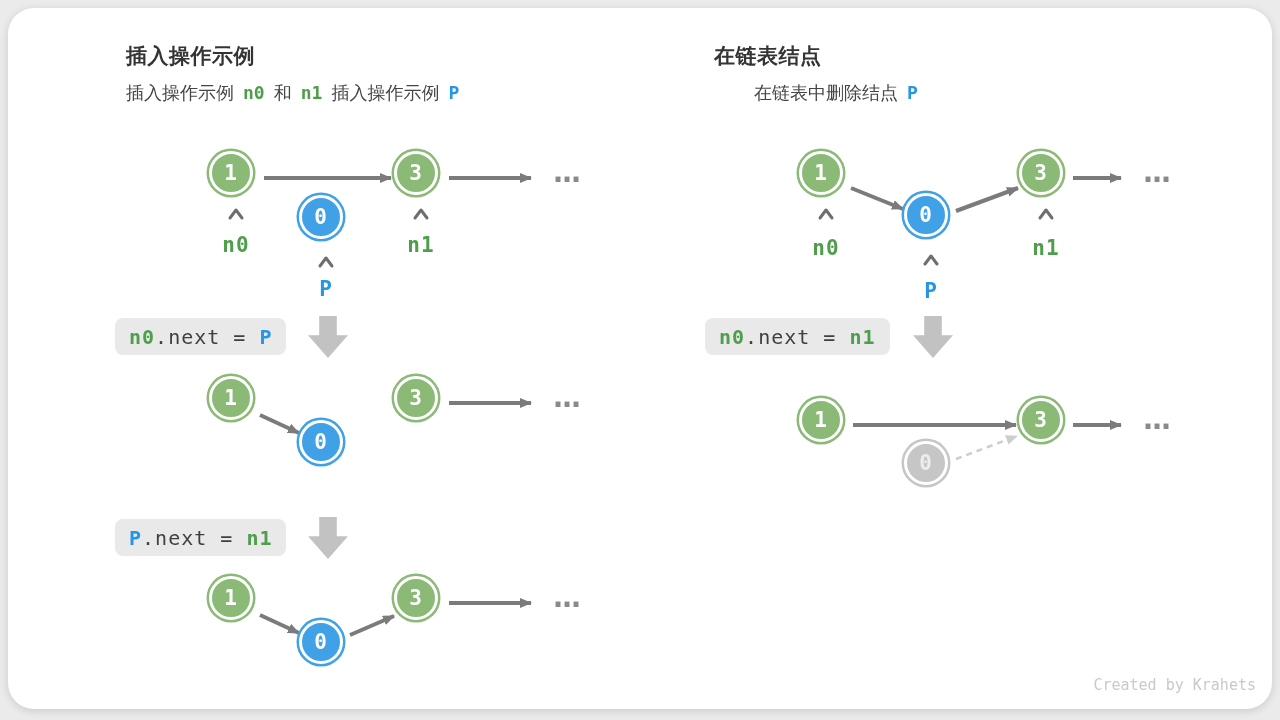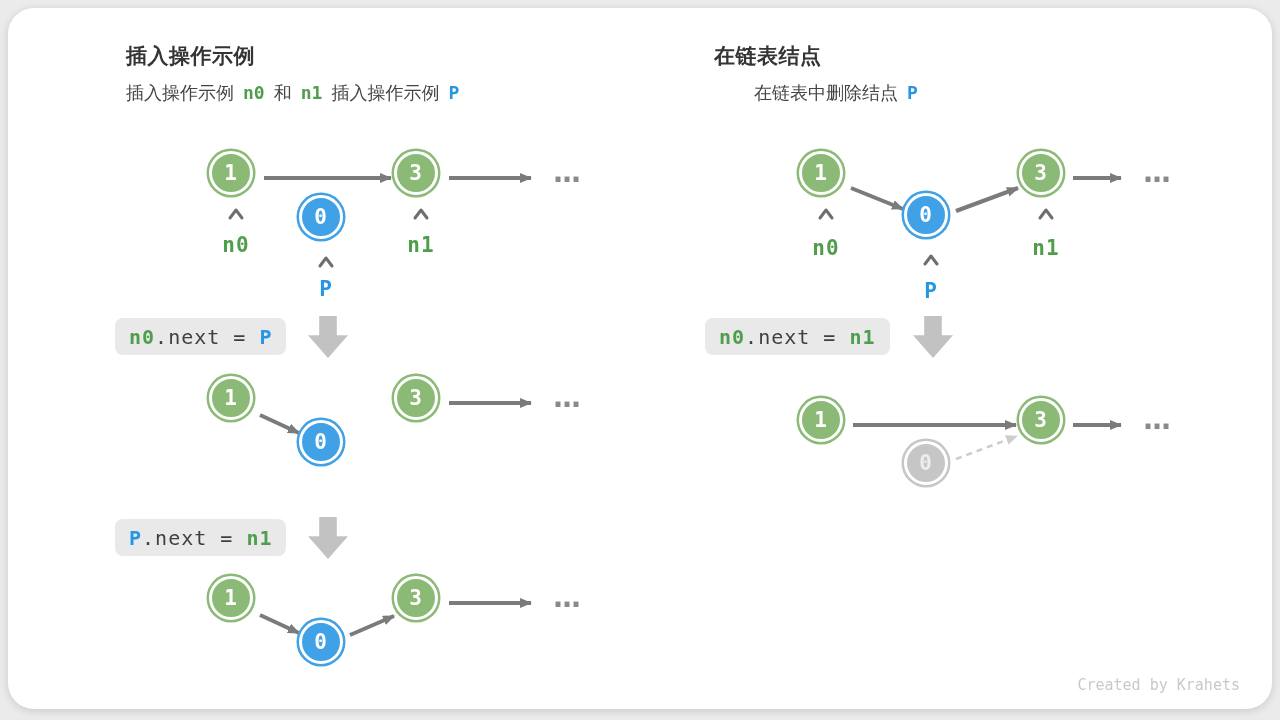--- a/index.html
+++ b/index.html
@@ -40,21 +40,21 @@
   .ref-blue{color:var(--label-blue)}
   .code-box{position:absolute;height:37px;display:inline-flex;align-items:center;
         padding:0 14px;border-radius:8px;background:var(--code-bg);
         font:20px "DejaVu Sans Mono",monospace;letter-spacing:1px;color:var(--code-text);white-space:pre}
   .code-box .kw{font-weight:bold}
   .block-arrow{position:absolute;width:40px;height:42px;background:var(--block-arrow-gray);
         -webkit-clip-path:polygon(28% 0,72% 0,72% 46%,100% 46%,50% 100%,0 46%,28% 46%);
         clip-path:polygon(28% 0,72% 0,72% 46%,100% 46%,50% 100%,0 46%,28% 46%)}
   .dots{position:absolute;font:bold 30px "DejaVu Sans Mono",monospace;color:var(--dots-gray);
         letter-spacing:-9px;line-height:30px}
-  .credit{position:absolute;right:40px;top:676px;font:15px "DejaVu Sans Mono",monospace;color:var(--credit-gray)}
+  .credit{position:absolute;right:24px;top:676px;font:15px "DejaVu Sans Mono",monospace;color:var(--credit-gray)}
 </style>
 </head>
 <body>
 
 <div class="canvas">
   <div class="card"></div>
 
   <svg class="overlay" width="1280" height="720" viewBox="0 0 1280 720">
     <defs>
       <marker id="ah" markerUnits="userSpaceOnUse" markerWidth="13" markerHeight="11" refX="11" refY="5" orient="auto">

